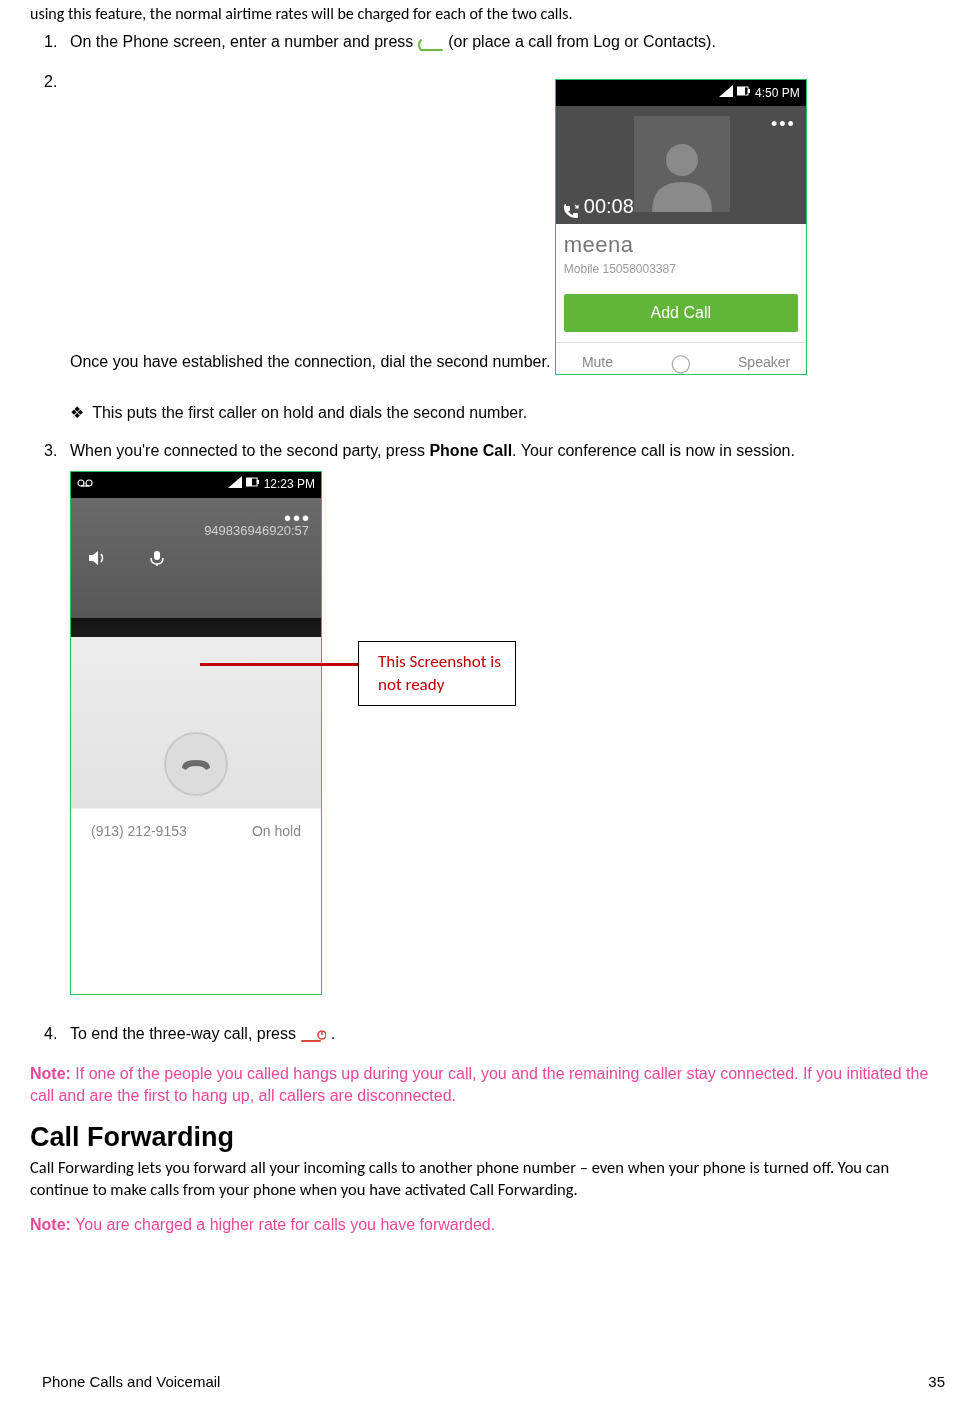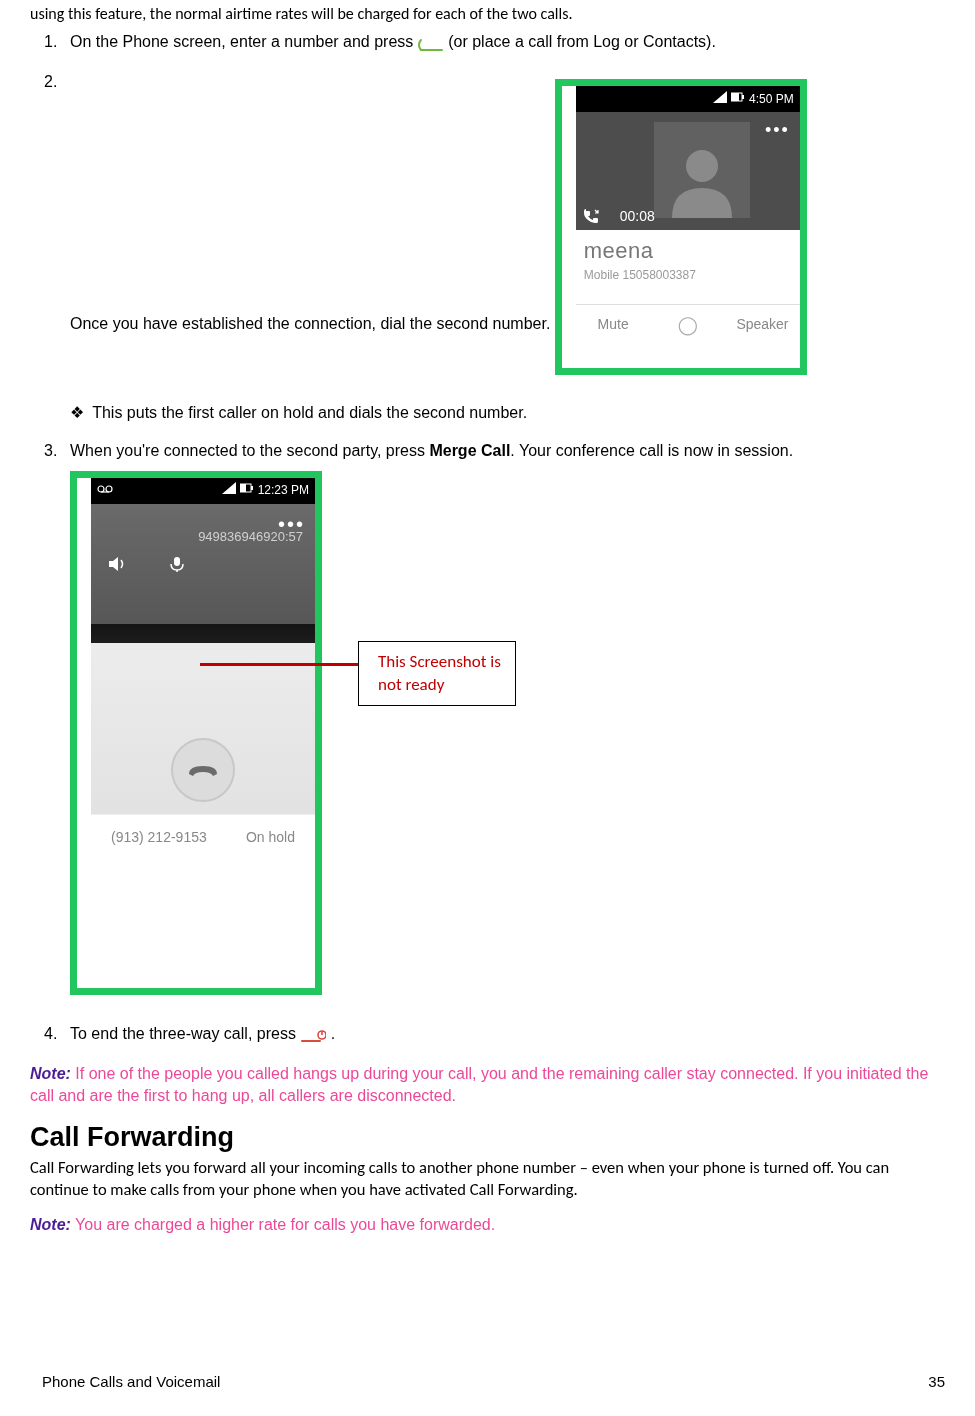--- a/index.html
+++ b/index.html
@@ -18,31 +18,31 @@
   ol.steps { list-style: none; padding-left: 40px; }
   ol.steps > li { position: relative; font-size: 16px; line-height: 1.4; margin-bottom: 18px; font-family: Arial, sans-serif; }
   ol.steps > li .num { position: absolute; left: -26px; top: 0; }
   .call-icon-green {
     display: inline-block; width: 26px; height: 14px; vertical-align: middle; position: relative;
   }
   .call-icon-green svg { width: 26px; height: 14px; }
   .end-icon-red { display: inline-block; width: 26px; height: 14px; vertical-align: middle; }
   .end-icon-red svg { width: 26px; height: 14px; }
 
-  .phone-shot { border: 7px solid #22c55e; margin: 8px 0 10px 0; display: inline-block; background: #fff; padding-left: 14px; }
+  .phone-shot { border: 1px solid #22c55e; margin: 8px 0 10px 0; display: inline-block; background: #fff; }
   .shot1 { width: 252px; height: 296px; }
   .shot2 { width: 252px; height: 524px; position: relative; }
   .statusbar { height: 26px; background: #000; color: #fff; font-size: 12px; display: flex; align-items: center; justify-content: flex-end; padding: 0 6px; gap: 4px; }
   .statusbar .sig, .statusbar .batt { display: inline-block; }
   .sig svg, .batt svg { width: 14px; height: 12px; }
   .call-top { height: 118px; background: #4d4d4d; position: relative; color: #fff; }
   .call-top .dots { position: absolute; top: 6px; right: 10px; color: #fff; font-size: 18px; letter-spacing: 2px; }
   .avatar-area { position: absolute; left: 78px; top: 10px; width: 96px; height: 96px; background: #616161; display: flex; align-items: flex-end; justify-content: center; overflow: hidden; }
   .avatar-area svg { width: 80px; height: 80px; }
-  .duration-badge { position: absolute; left: 6px; bottom: 4px; display: flex; align-items: flex-start; gap: 20px; font-size: 14px; }
+  .duration-badge { position: absolute; left: 6px; bottom: 4px; display: flex; align-items: flex-end; gap: 4px; font-size: 20px; }
   .duration-badge svg { width: 18px; height: 18px; }
   .contact-name { font-size: 22px; color: #777; padding: 6px 8px 0 8px; font-family: Arial, sans-serif; letter-spacing: 0.5px; }
   .contact-sub { font-size: 12px; color: #9a9a9a; padding: 0 8px 10px 8px; }
   .addcall-btn { margin: 6px 8px; height: 38px; background: #61b538; border-radius: 2px; color: #fff; display: flex; align-items: center; justify-content: center; font-size: 16px; }
   .bottom-row { display: flex; height: 42px; border-top: 1px solid #ddd; margin-top: 10px; }
   .bottom-row .cell { flex: 1; display: flex; align-items: center; justify-content: center; font-size: 14px; color: #888; }
   .bottom-row .cell.mid { color: #aaa; font-size: 18px; }
 
   .bullet-row { padding-left: 40px; font-family: Arial, sans-serif; font-size: 16px; margin: 6px 0 18px 0; }
   .bullet-row .diamond { display: inline-block; width: 18px; }
@@ -58,21 +58,21 @@
   .gray-zone { height: 190px; background: linear-gradient(#141414 0%, #1d1d1d 10%, #ececec 10%, #e2e2e2 100%); position: relative; }
   .endcall-circle { position: absolute; left: 50%; top: 114px; transform: translateX(-50%); width: 64px; height: 64px; border-radius: 50%; background: #dcdcdc; border: 2px solid #c8c8c8; display: flex; align-items: center; justify-content: center; }
   .endcall-circle svg { width: 36px; height: 24px; }
   .onhold-row { display: flex; height: 48px; align-items: center; justify-content: space-between; padding: 0 20px; font-size: 14px; color: #888; border-top: 1px solid #eee; }
 
   .annotation-line { position: absolute; background: #c00000; height: 3px; }
   .annotation-box { position: absolute; border: 1.5px solid #000; padding: 8px 10px; font-family: Calibri, Arial, sans-serif; font-size: 17px; color: #c00000; background: #fff; }
 
   .bold { font-weight: bold; }
   .note { font-family: Arial, sans-serif; font-size: 16px; line-height: 1.35; margin: 8px 0 16px 0; }
-  .note .label { color: #4c1d95; font-weight: bold; font-style: italic; }
+  .note .label { color: #ec4899; font-weight: bold; }
   .note .body { color: #ec4899; }
   h2.cfwd { font-family: Arial, sans-serif; font-size: 27px; font-weight: bold; margin: 10px 0 4px 0; }
   .para { font-family: Calibri, Arial, sans-serif; font-size: 16.5px; line-height: 1.3; margin-bottom: 14px; }
 
   .footer { position: absolute; bottom: 26px; left: 30px; right: 30px; display: flex; justify-content: space-between; font-family: Arial, sans-serif; font-size: 15px; color: #000; margin-left: 12px; }
 </style>
 </head>
 <body>
 
 <div class="content">
@@ -118,38 +118,39 @@
           <div class="duration-badge">
             <svg viewBox="0 0 18 18">
                 <path d="M4 2 Q2 2 2 4 L2 6 Q2 10 6 13 Q9 16 13 16 L15 16 Q16 16 16 14 L16 12 Q16 11 15 11 L12 11 Q11 11 11 12 L11 13 Q8 12 6 9 L7 9 Q8 9 8 8 L8 5 Q8 4 7 4 L4 4 Z" fill="#fff"></path>
                 <path d="M13 3 L16 6 M16 3 L16 6 L13 6" fill="none" stroke="#fff" stroke-width="1.2"></path>
               </svg>
             <span>00:08</span>
           </div>
         </div>
         <div class="contact-name">meena</div>
         <div class="contact-sub">Mobile 15058003387</div>
+        <div class="addcall-btn">Add Call</div>
         <div class="bottom-row">
           <div class="cell">Mute</div>
           <div class="cell mid">◯</div>
           <div class="cell">Speaker</div>
         </div>
       </div>
     </li>
   </ol>
 
   <div class="bullet-row">
     <span class="diamond">❖</span>
     <span>This puts the first caller on hold and dials the second number.</span>
   </div>
 
   <ol class="steps" start="3">
     <li>
       <span class="num">3.</span>
-      <span>When you're connected to the second party, press </span><span class="bold">Merge Call</span><span>. Your conference call is now in session.</span>
+      <span>When you're connected to the second party, press </span><span class="bold">Phone Call</span><span>. Your conference call is now in session.</span>
 
       <div style="position:relative; display:inline-block;">
         <div class="phone-shot shot2">
           <div class="statusbar">
             <span class="vm"><svg width="16" height="10" viewBox="0 0 16 10">
                   <circle cx="4" cy="5" r="3" fill="none" stroke="#fff" stroke-width="1.2"></circle>
                   <circle cx="12" cy="5" r="3" fill="none" stroke="#fff" stroke-width="1.2"></circle>
                   <line x1="4" y1="8" x2="12" y2="8" stroke="#fff" stroke-width="1.2"></line>
                 </svg></span>
             <span class="sig"><svg viewBox="0 0 14 12">

